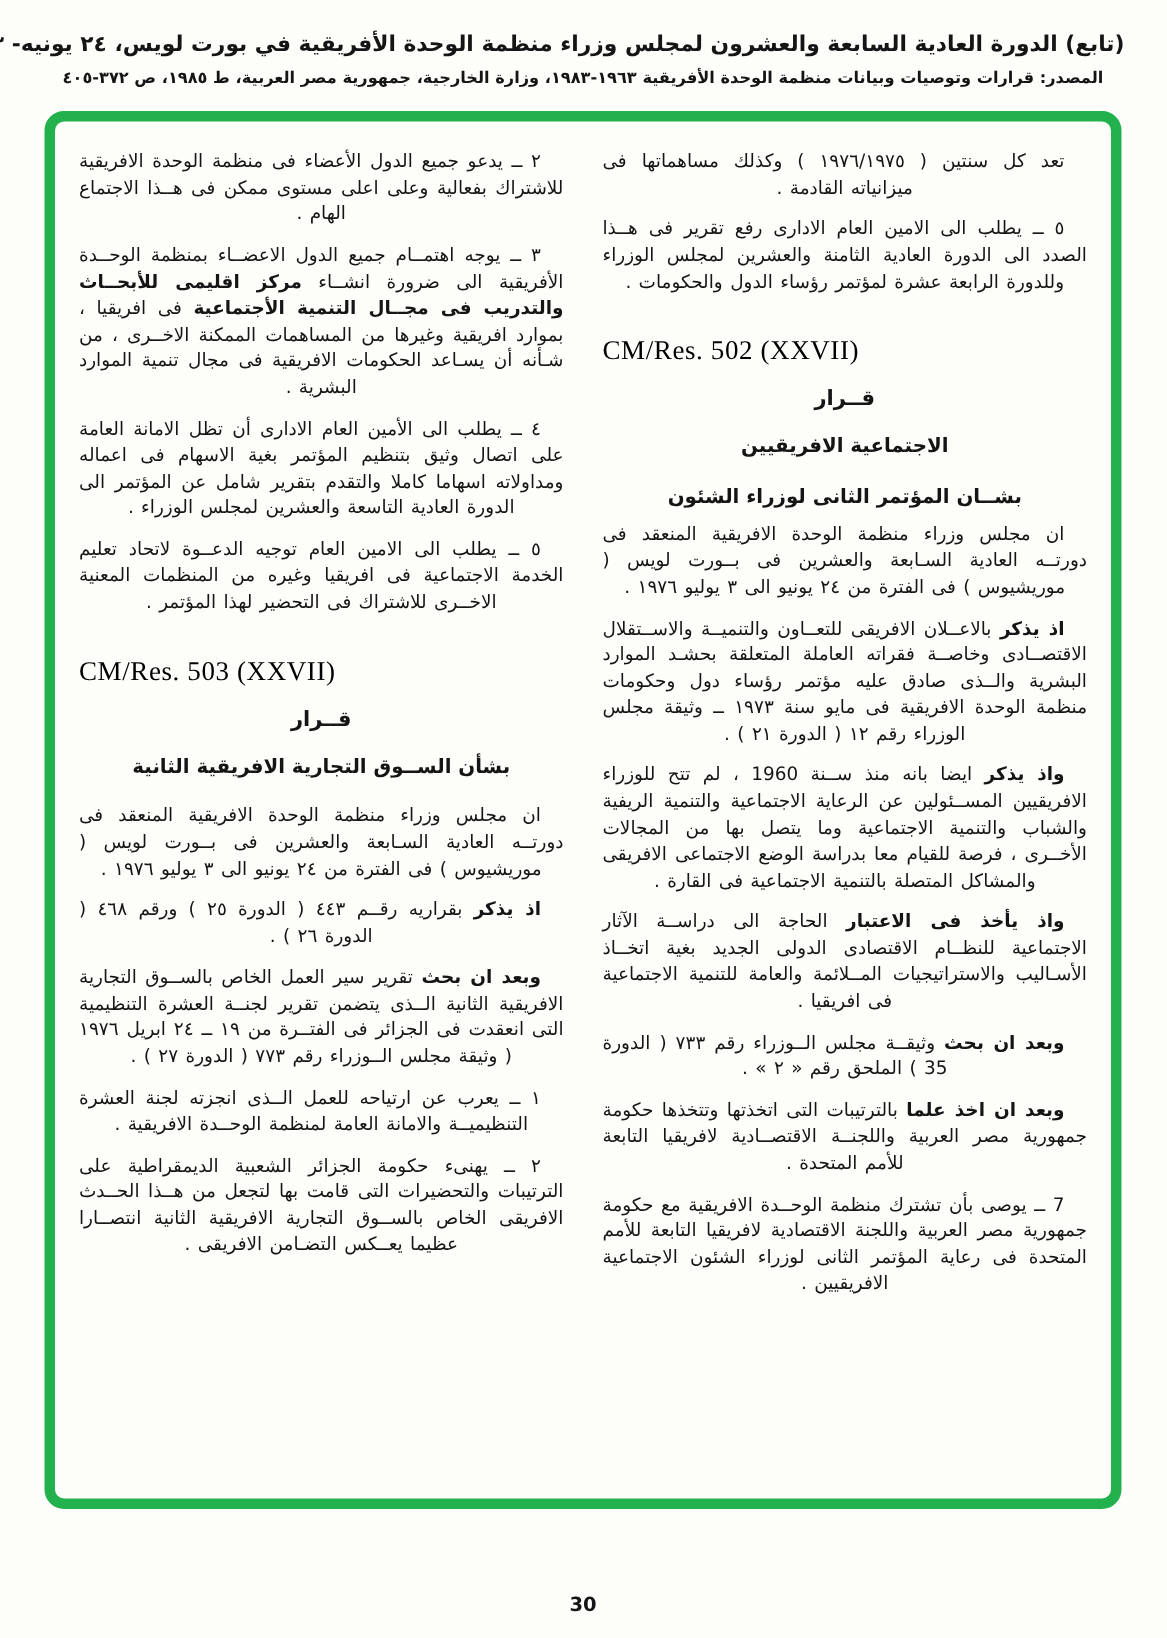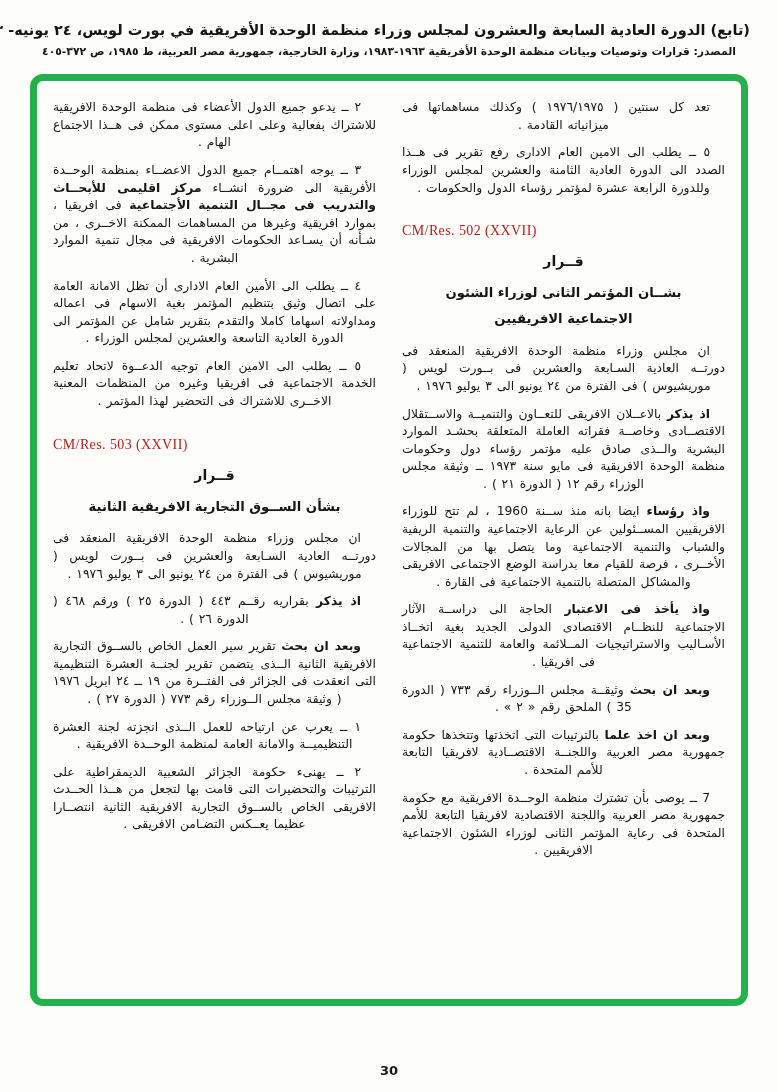--- a/index.html
+++ b/index.html
@@ -58,24 +58,24 @@
     text-align-last: center;
     text-indent: 15px;
     margin: 0 0 10px 0;
     word-spacing: 1px;
   }
   .para b { font-weight: bold; }
   .rescode {
     direction: ltr;
     text-align: left;
     font-family: "Liberation Serif", "DejaVu Serif", serif;
-    font-size: 14px;
+    font-size: 18px;
     letter-spacing: 0.4px;
     margin: 26px 0 14px 0;
-    color: #b91c1c;
+    color: #000000;
   }
   .res-title {
     text-align: center;
     font-weight: bold;
     font-size: 14px;
     margin: 8px 0 14px 0;
   }
   .res-subtitle {
     text-align: center;
     font-weight: bold;
@@ -102,25 +102,25 @@
   <div class="header-line2">المصدر: قرارات وتوصيات وبيانات منظمة الوحدة الأفريقية ١٩٦٣-١٩٨٣، وزارة الخارجية، جمهورية مصر العربية، ط ١٩٨٥، ص ٣٧٢-٤٠٥</div>
 </div>
 
 <div class="content-frame" style="border-color: rgb(34, 177, 76);">
   <div class="columns">
       <div class="col">
         <div class="para"><span>تعد كل سنتين ( ١٩٧٦/١٩٧٥ ) وكذلك مساهماتها فى ميزانياته القادمة .</span></div>
         <div class="para"><span>٥ ــ يطلب الى الامين العام الادارى رفع تقرير فى هــذا الصدد الى الدورة العادية الثامنة والعشرين لمجلس الوزراء وللدورة الرابعة عشرة لمؤتمر رؤساء الدول والحكومات .</span></div>
         <div class="rescode"><span>CM/Res. 502 (XXVII)</span></div>
         <div class="res-title"><b>قــرار</b></div>
+        <div class="res-subtitle last"><b>الاجتماعية الافريقيين</b></div>
         <div class="res-subtitle"><b>بشــان المؤتمر الثانى لوزراء الشئون</b></div>
-        <div class="res-subtitle last"><b>الاجتماعية الافريقيين</b></div>
         <div class="para"><span>ان مجلس وزراء منظمة الوحدة الافريقية المنعقد فى دورتــه العادية السـابعة والعشرين فى بــورت لويس ( موريشيوس ) فى الفترة من ٢٤ يونيو الى ٣ يوليو ١٩٧٦ .</span></div>
         <div class="para"><b>اذ يذكر</b><span> بالاعــلان الافريقى للتعــاون والتنميــة والاســتقلال الاقتصــادى وخاصــة فقراته العاملة المتعلقة بحشـد الموارد البشرية والــذى صادق عليه مؤتمر رؤساء دول وحكومات منظمة الوحدة الافريقية فى مايو سنة ١٩٧٣ ــ وثيقة مجلس الوزراء رقم ١٢ ( الدورة ٢١ ) .</span></div>
-        <div class="para"><b>واذ رؤساء</b><span> ايضا بانه منذ ســنة 1960 ، لم تتح للوزراء الافريقيين المســئولين عن الرعاية الاجتماعية والتنمية الريفية والشباب والتنمية الاجتماعية وما يتصل بها من المجالات الأخــرى ، فرصة للقيام معا بدراسة الوضع الاجتماعى الافريقى والمشاكل المتصلة بالتنمية الاجتماعية فى القارة .</span></div>
+        <div class="para"><b>واذ يذكر</b><span> ايضا بانه منذ ســنة 1960 ، لم تتح للوزراء الافريقيين المســئولين عن الرعاية الاجتماعية والتنمية الريفية والشباب والتنمية الاجتماعية وما يتصل بها من المجالات الأخــرى ، فرصة للقيام معا بدراسة الوضع الاجتماعى الافريقى والمشاكل المتصلة بالتنمية الاجتماعية فى القارة .</span></div>
         <div class="para"><b>واذ يأخذ فى الاعتبار</b><span> الحاجة الى دراســة الآثار الاجتماعية للنظــام الاقتصادى الدولى الجديد بغية اتخــاذ الأسـاليب والاستراتيجيات المــلائمة والعامة للتنمية الاجتماعية فى افريقيا .</span></div>
         <div class="para"><b>وبعد ان بحث</b><span> وثيقــة مجلس الــوزراء رقم ٧٣٣ ( الدورة 35 ) الملحق رقم « ٢ » .</span></div>
         <div class="para"><b>وبعد ان اخذ علما</b><span> بالترتيبات التى اتخذتها وتتخذها حكومة جمهورية مصر العربية واللجنــة الاقتصــادية لافريقيا التابعة للأمم المتحدة .</span></div>
         <div class="para"><span>7 ــ يوصى بأن تشترك منظمة الوحــدة الافريقية مع حكومة جمهورية مصر العربية واللجنة الاقتصادية لافريقيا التابعة للأمم المتحدة فى رعاية المؤتمر الثانى لوزراء الشئون الاجتماعية الافريقيين .</span></div>
       </div>
       <div class="col">
         <div class="para"><span>٢ ــ يدعو جميع الدول الأعضاء فى منظمة الوحدة الافريقية للاشتراك بفعالية وعلى اعلى مستوى ممكن فى هــذا الاجتماع الهام .</span></div>
         <div class="para"><span>٣ ــ يوجه اهتمــام جميع الدول الاعضــاء بمنظمة الوحــدة الأفريقية الى ضرورة انشــاء </span><b>مركز اقليمى للأبحــاث والتدريب فى مجــال التنمية الأجتماعية</b><span> فى افريقيا ، بموارد افريقية وغيرها من المساهمات الممكنة الاخــرى ، من شـأنه أن يسـاعد الحكومات الافريقية فى مجال تنمية الموارد البشرية .</span></div>
         <div class="para"><span>٤ ــ يطلب الى الأمين العام الادارى أن تظل الامانة العامة على اتصال وثيق بتنظيم المؤتمر بغية الاسهام فى اعماله ومداولاته اسهاما كاملا والتقدم بتقرير شامل عن المؤتمر الى الدورة العادية التاسعة والعشرين لمجلس الوزراء .</span></div>
         <div class="para"><span>٥ ــ يطلب الى الامين العام توجيه الدعــوة لاتحاد تعليم الخدمة الاجتماعية فى افريقيا وغيره من المنظمات المعنية الاخــرى للاشتراك فى التحضير لهذا المؤتمر .</span></div>

